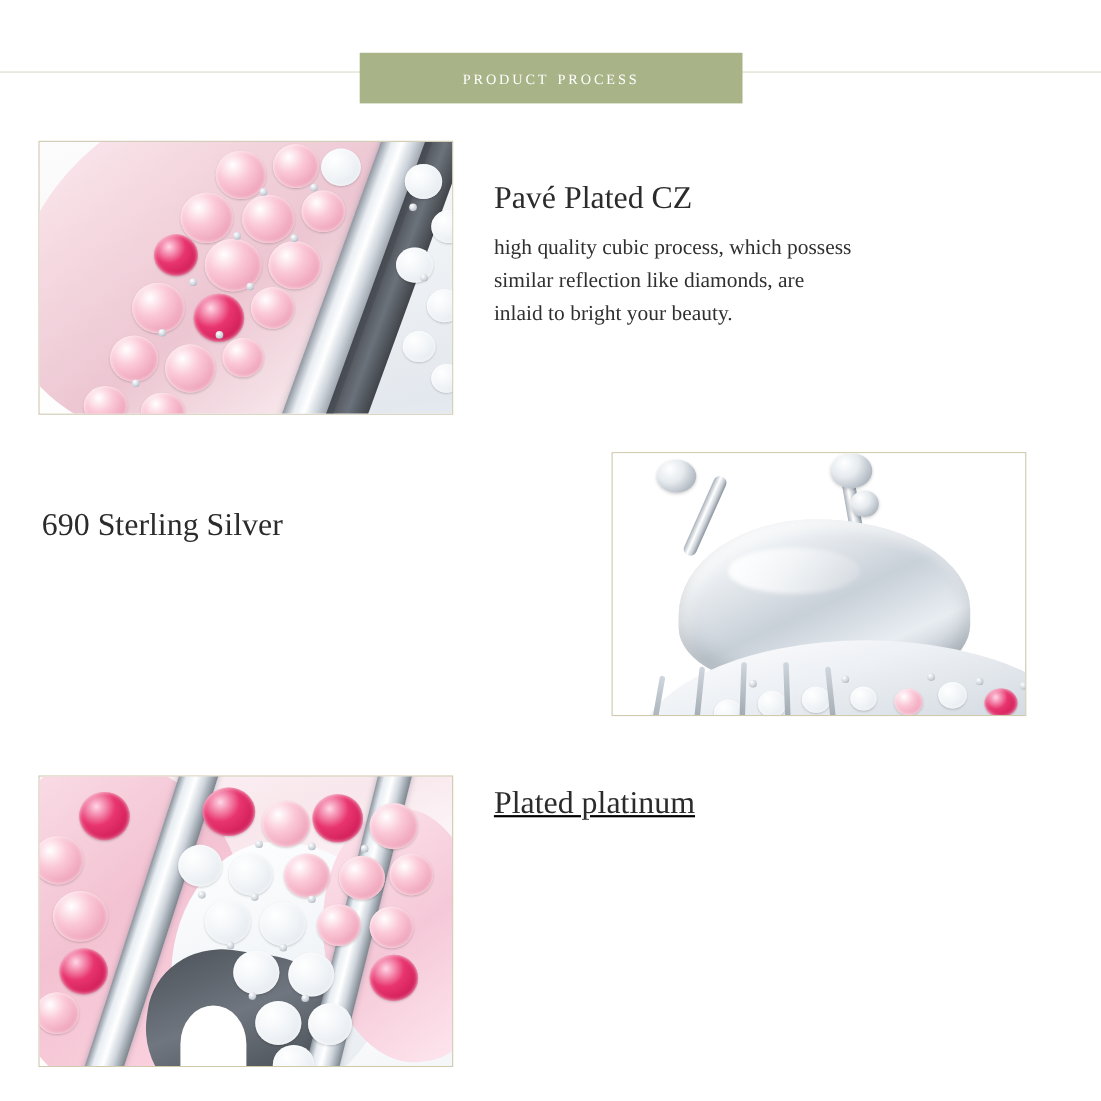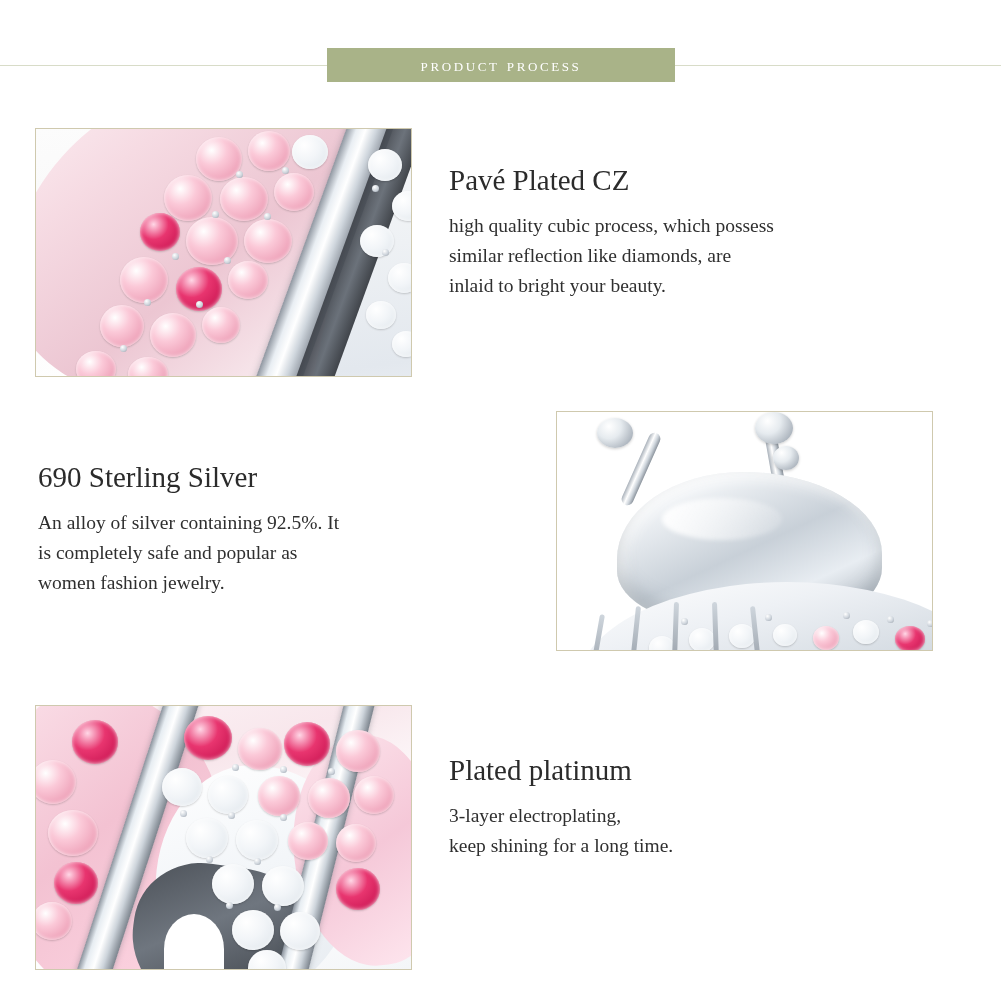--- a/index.html
+++ b/index.html
@@ -33,21 +33,21 @@
     top: 17px;
     width: 1001px;
     height: 1px;
     background: #d8dcc8;
   }
   .header-chip {
     position: absolute;
     left: 327px;
     top: 48px;
     width: 348px;
-    height: 34px;
+    height: 46px;
     background: #a9b388;
     display: flex;
     align-items: center;
     justify-content: center;
   }
   .header-chip-label {
     color: #ffffff;
     font-family: "Liberation Serif", serif;
     font-size: 19px;
     letter-spacing: 2.6px;
@@ -90,21 +90,21 @@
   
   #sec1-photo { left: 35px; top: 128px; width: 377px; height: 249px; }
   #sec1-text  { left: 449px; top: 165px; width: 520px; }
 
   
   #sec2-photo { left: 556px; top: 411px; width: 377px; height: 240px; }
   #sec2-text  { left: 38px; top: 462px; width: 480px; }
 
   
   #sec3-photo { left: 35px; top: 705px; width: 377px; height: 265px; }
-  #sec3-text  { left: 449px; top: 755px; width: 520px; }
+  #sec3-text  { left: 449px; top: 715px; width: 520px; text-decoration: underline; }
 
   
   .img1-bg {
     position: absolute;
     inset: 0;
     background:
       radial-gradient(ellipse at 20% 95%, #ffffff 0%, #fafafa 55%, #ffffff 100%);
   }
   .img1-body {
     position: absolute;
@@ -319,23 +319,20 @@
 
   <div class="text-block" id="sec1-text">
     <h2 class="block-title">Pavé Plated CZ</h2>
     <p class="block-body">high quality cubic process, which possess
 similar reflection like diamonds, are
 inlaid to bright your beauty.</p>
   </div>
 
   <div class="text-block" id="sec2-text">
     <h2 class="block-title">690 Sterling Silver</h2>
-    <p class="block-body">An alloy of silver containing 92.5%. It
-is completely safe and popular as
-women fashion jewelry.</p>
   </div>
 
   <div class="photo" id="sec2-photo">
     <div class="photo-inner">
       <div class="img2-bg"></div>
 
       <div class="img2-antenna img2-ant1"></div>
       <div class="img2-antenna img2-ant2"></div>
       <div class="img2-ball img2-ball1"></div>
       <div class="img2-ball img2-ball2"></div>
@@ -417,17 +414,15 @@
       <div class="prong" style="left:244px;top:108px;"></div>
       <div class="prong" style="left:170px;top:150px;"></div>
       <div class="prong" style="left:218px;top:152px;"></div>
       <div class="prong" style="left:190px;top:196px;"></div>
       <div class="prong" style="left:238px;top:198px;"></div>
     </div>
   </div>
 
   <div class="text-block" id="sec3-text">
     <h2 class="block-title">Plated platinum</h2>
-    <p class="block-body">3-layer electroplating,
-keep shining for a long time.</p>
   </div>
 
 </div>
 
 </body></html>

